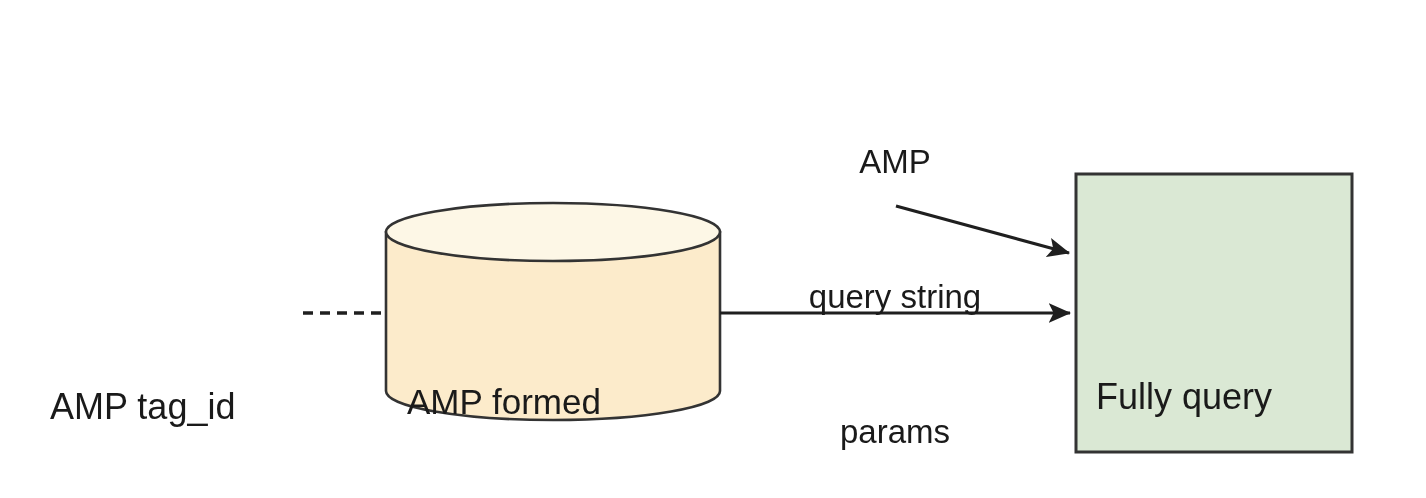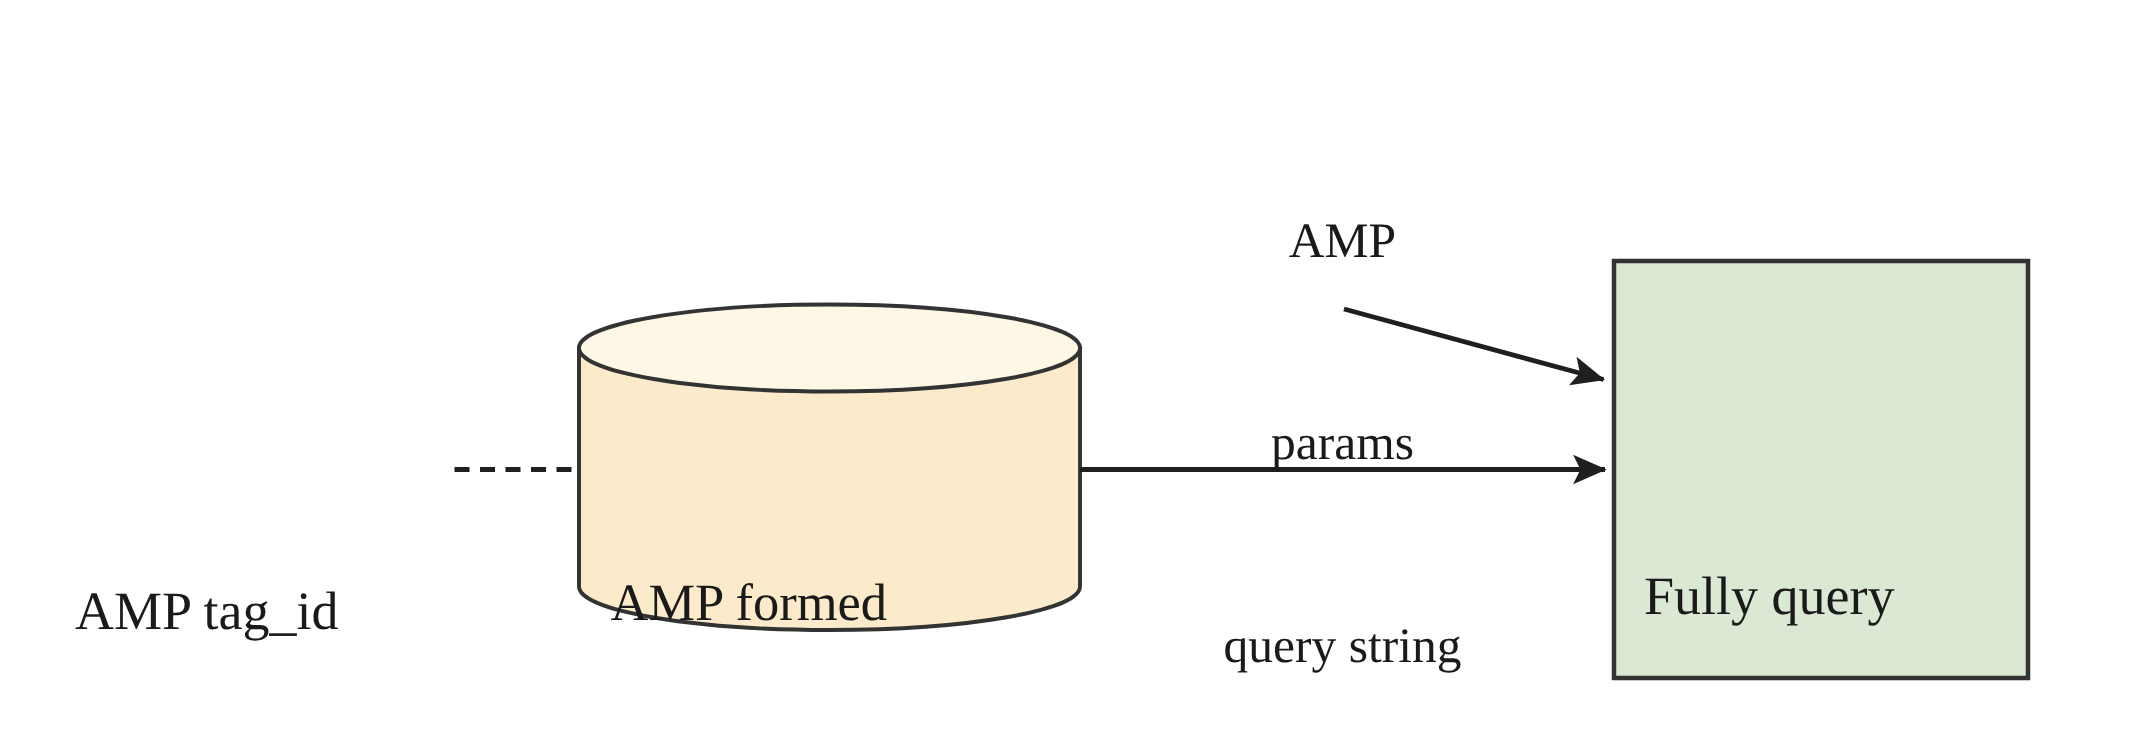--- a/index.html
+++ b/index.html
@@ -51,21 +51,20 @@
     line-height: 49px;
   }
   #ortb-label {
     left: 1096px;
     top: 272px;
     font-size: 36px;
     line-height: 50px;
   }
   .label-line {
     display: block;
-    font-family: Liberation Serif, serif;
   }
 </style>
 </head>
 <body>
 
 <div id="canvas">
 
   <svg class="svg-layer" viewBox="0 0 1426 498" xmlns="http://www.w3.org/2000/svg">
     <defs>
       <marker id="arrowFilled" viewBox="0 0 10 10" refX="9.5" refY="5" markerWidth="7" markerHeight="7" orient="auto-start-reverse">
@@ -89,22 +88,22 @@
 
     <line x1="896" y1="206" x2="1069" y2="253" stroke="#1f1f1f" stroke-width="3.2" marker-end="url(#arrowFilled)"></line>
   </svg>
 
   <div class="label" id="amp-tag-id-label">
     <span class="label-line">AMP tag_id</span>
   </div>
 
   <div class="label" id="qs-params-label">
     <span class="label-line">AMP</span>
+    <span class="label-line">query string</span>
     <span class="label-line">params</span>
-    <span class="label-line">query string</span>
   </div>
 
   <div class="label" id="cylinder-label">
     <span class="label-line">AMP formed</span>
     
   </div>
 
   <div class="label" id="ortb-label">
     <span class="label-line">Fully query</span>
     

